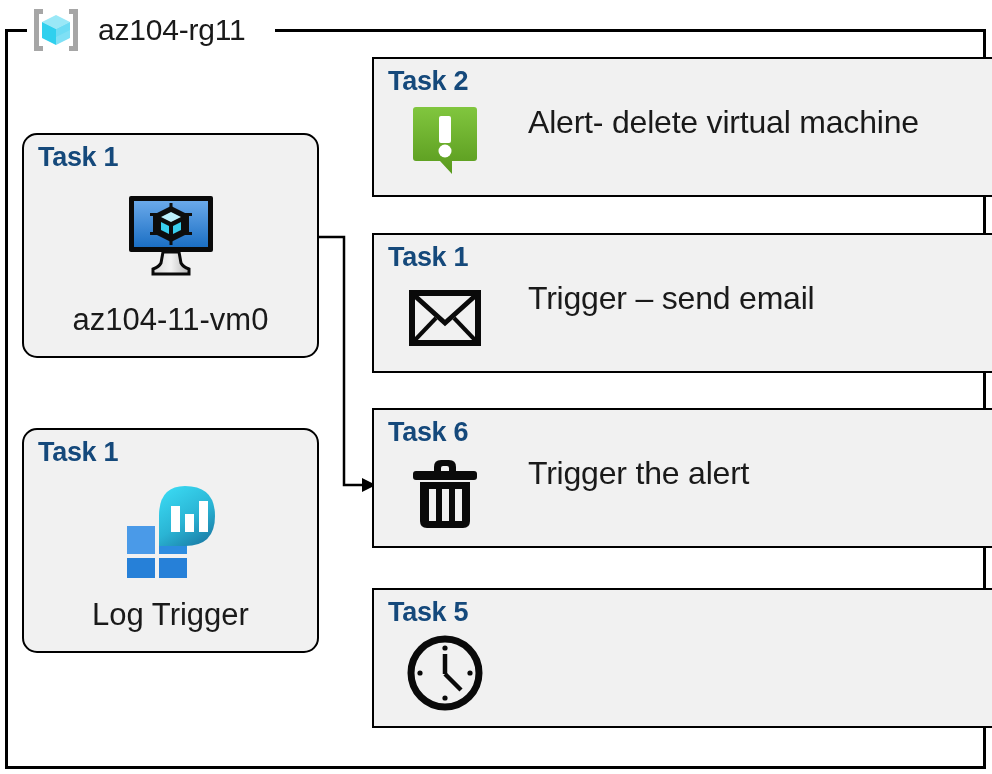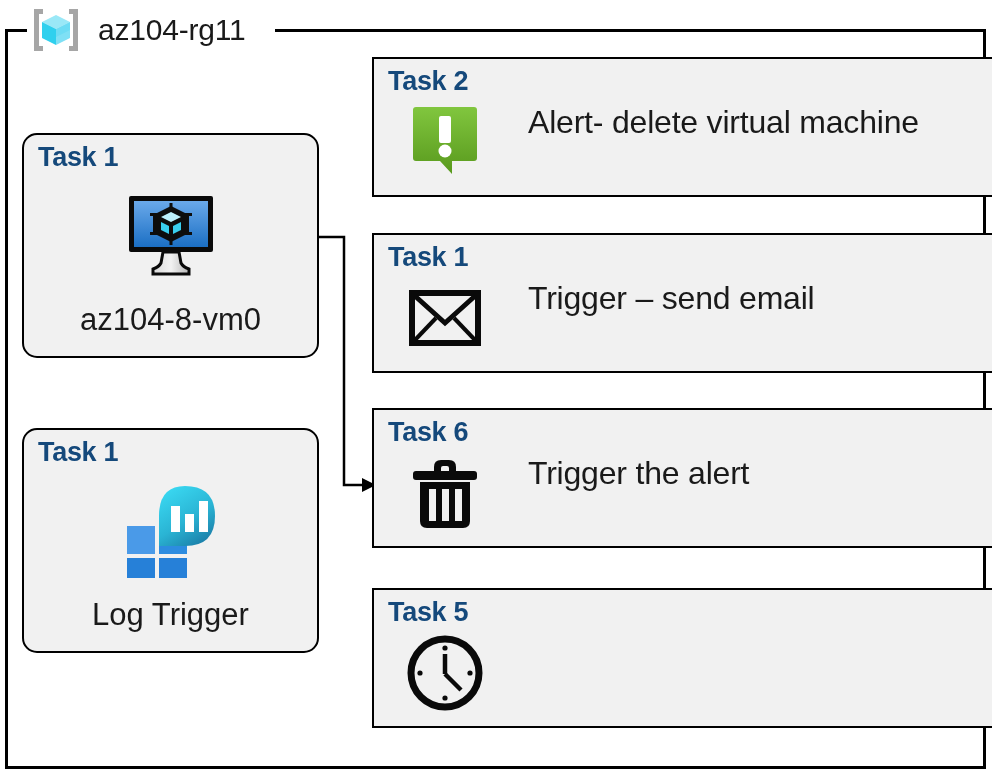--- a/index.html
+++ b/index.html
@@ -213,21 +213,21 @@
           <rect x="44.5" y="10" width="3" height="7" fill="#0d0d0d"></rect>
           <rect x="44.5" y="45" width="3" height="7" fill="#0d0d0d"></rect>
           <rect x="25" y="20" width="7" height="3" fill="#0d0d0d"></rect>
           <rect x="60" y="20" width="7" height="3" fill="#0d0d0d"></rect>
           <rect x="25" y="39" width="7" height="3" fill="#0d0d0d"></rect>
           <rect x="60" y="39" width="7" height="3" fill="#0d0d0d"></rect>
         </g>
       </svg>
     </span>
   </div>
-  <div class="card-label">az104-8-vm0</div>
+  <div class="card-label">az104-11-vm0</div>
 </div>
 
 <div class="card card-left" id="card-task6">
   <div class="card-title">Task 1</div>
   <div class="icon-wrap">
     <span>
       <svg width="104" height="96" viewBox="0 0 104 96" aria-hidden="true">
         <defs>
           <linearGradient id="logBubble" x1="0.2" y1="0" x2="0.8" y2="1">
             <stop offset="0" stop-color="#3ad9f2"></stop>

